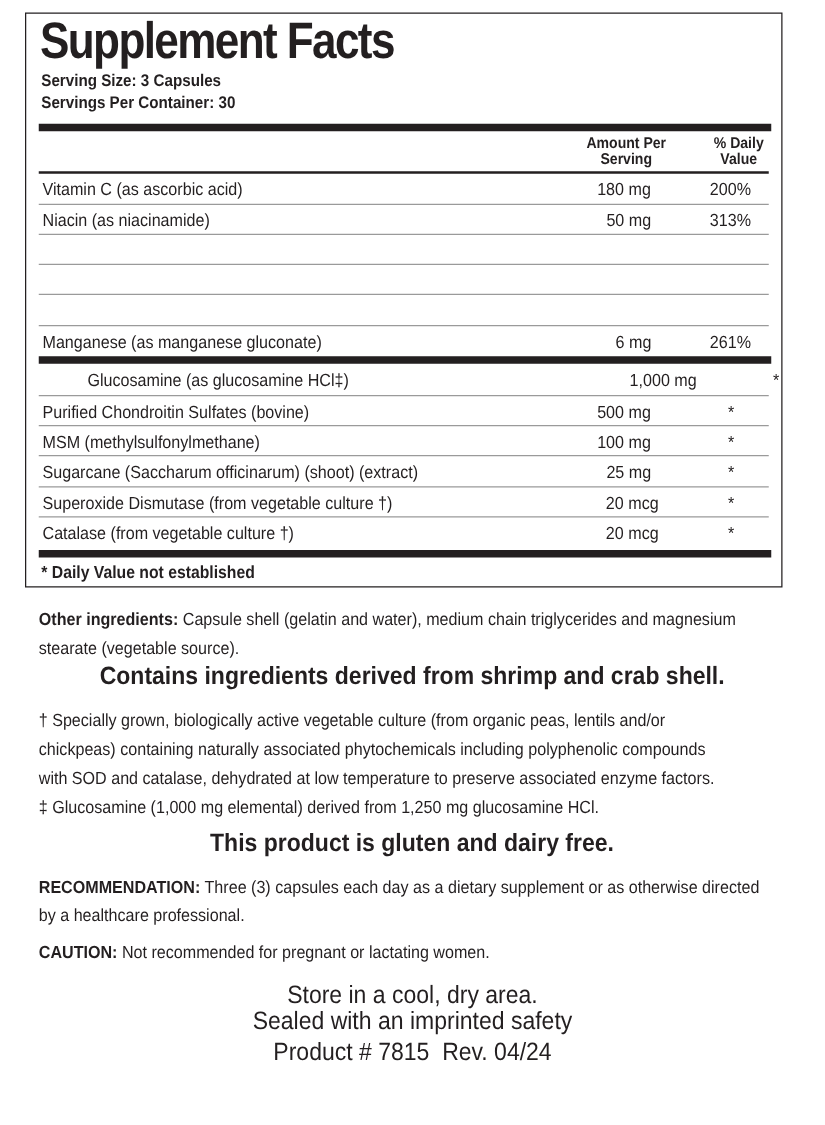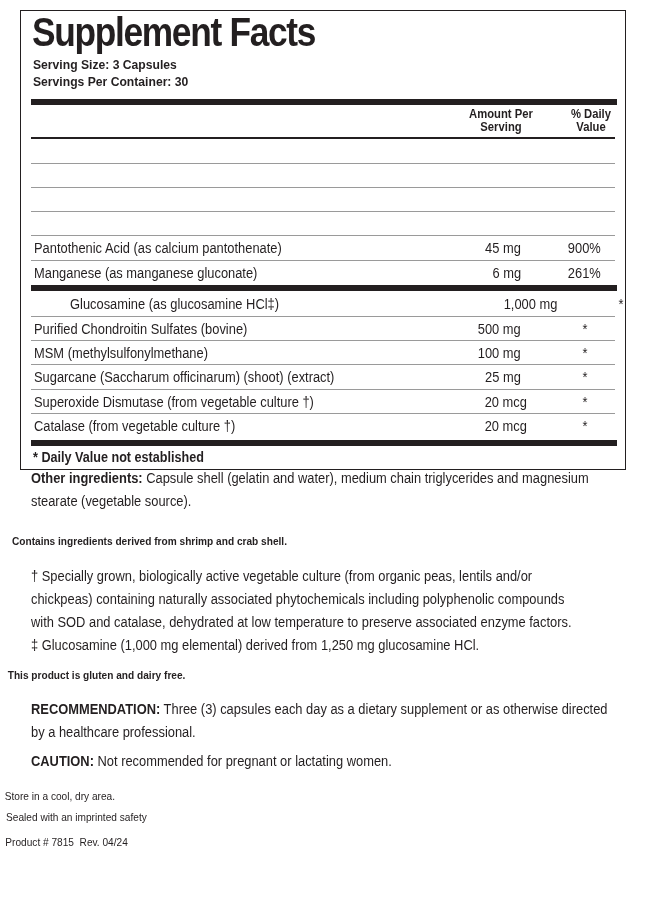--- a/index.html
+++ b/index.html
@@ -21,21 +21,21 @@
                transform: scaleX(0.92); transform-origin: left top; }
   .row .amt { position: absolute; right: 94px; top: 4px; font-size: 14px; white-space: nowrap; text-align: right;
               transform: scaleX(0.92); transform-origin: right top; }
   .row .dv { position: absolute; right: 14px; top: 4px; font-size: 14px; text-align: right; white-space: nowrap;
              transform: scaleX(0.92); transform-origin: right top; }
   .row .dv.star { right: 28px; }
   .footnote-dv { position: absolute; left: 12px; top: 438px; font-size: 14px; font-weight: bold;
                  transform: scaleX(0.9); transform-origin: left top; white-space: nowrap; }
   .para { position: absolute; left: 31px; width: 600px; font-size: 14px; line-height: 23px; }
   .para .inner { transform: scaleX(0.92); transform-origin: left top; width: 650px; }
-  .center { position: absolute; left: 0; width: 660px; text-align: left; font-size: 11px; line-height: 21px; }
+  .center { position: absolute; left: 0; width: 660px; text-align: center; font-size: 20px; line-height: 21px; }
   .center .inner { display: inline-block; transform: scaleX(0.92); }
   b { font-weight: bold; }
 </style>
 </head>
 <body>
 
 <div class="facts-box">
   <div class="title">Supplement Facts</div>
   <div class="serving" style="top:46px;">Serving Size: 3 Capsules</div>
   <div class="serving" style="top:63px;">Servings Per Container: 30</div>
@@ -46,29 +46,34 @@
     <div>Amount Per</div>
     <div>Serving</div>
   </div>
   <div class="col-head" style="left:540px; top:97px; width:60px;">
     <div>% Daily</div>
     <div>Value</div>
   </div>
 
   <div class="mid-rule" style="top:126px;"></div>
 
+  <div class="row" style="top:128px;">
+    <span class="name">Vitamin C (as ascorbic acid)</span>
+    <span class="amt">180 mg</span>
+    <span class="dv">200%</span>
+  </div>
   <div class="thin-rule" style="top:152px;"></div>
+  <div class="row" style="top:153px;">
+    <span class="name">Niacin (as niacinamide)</span>
+    <span class="amt">50 mg</span>
+    <span class="dv">313%</span>
+  </div>
   <div class="thin-rule" style="top:176px;"></div>
   <div class="thin-rule" style="top:200px;"></div>
   <div class="thin-rule" style="top:224px;"></div>
-  <div class="row" style="top:225px;">
-    <span class="name">Pantothenic Acid (as calcium pantothenate)</span>
-    <span class="amt">45 mg</span>
-    <span class="dv">900%</span>
-  </div>
   <div class="thin-rule" style="top:249px;"></div>
   <div class="row" style="top:250px;">
     <span class="name">Manganese (as manganese gluconate)</span>
     <span class="amt">6 mg</span>
     <span class="dv">261%</span>
   </div>
 
   <div class="thick-bar" style="top:274px; height:6px;"></div>
 
   <div class="row" style="top:281px;margin-left:36px;">
@@ -104,21 +109,21 @@
   <div class="row" style="top:403px;">
     <span class="name">Catalase (from vegetable culture †)</span>
     <span class="amt" style="right:88px;">20 mcg</span>
     <span class="dv star">*</span>
   </div>
 
   <div class="thick-bar" style="top:429px; height:6px;"></div>
   <div class="footnote-dv">* Daily Value not established</div>
 </div>
 
-<div class="para" style="top:467px;">
+<div class="para" style="top:484px;">
   <div class="inner">
     <div><b>Other ingredients:</b><span> Capsule shell (gelatin and water), medium chain triglycerides and magnesium</span></div>
     <div>stearate (vegetable source).</div>
   </div>
 </div>
 
 <div class="center" style="top:531px; font-weight:bold;">
   <span class="inner">Contains ingredients derived from shrimp and crab shell.</span>
 </div>
 

